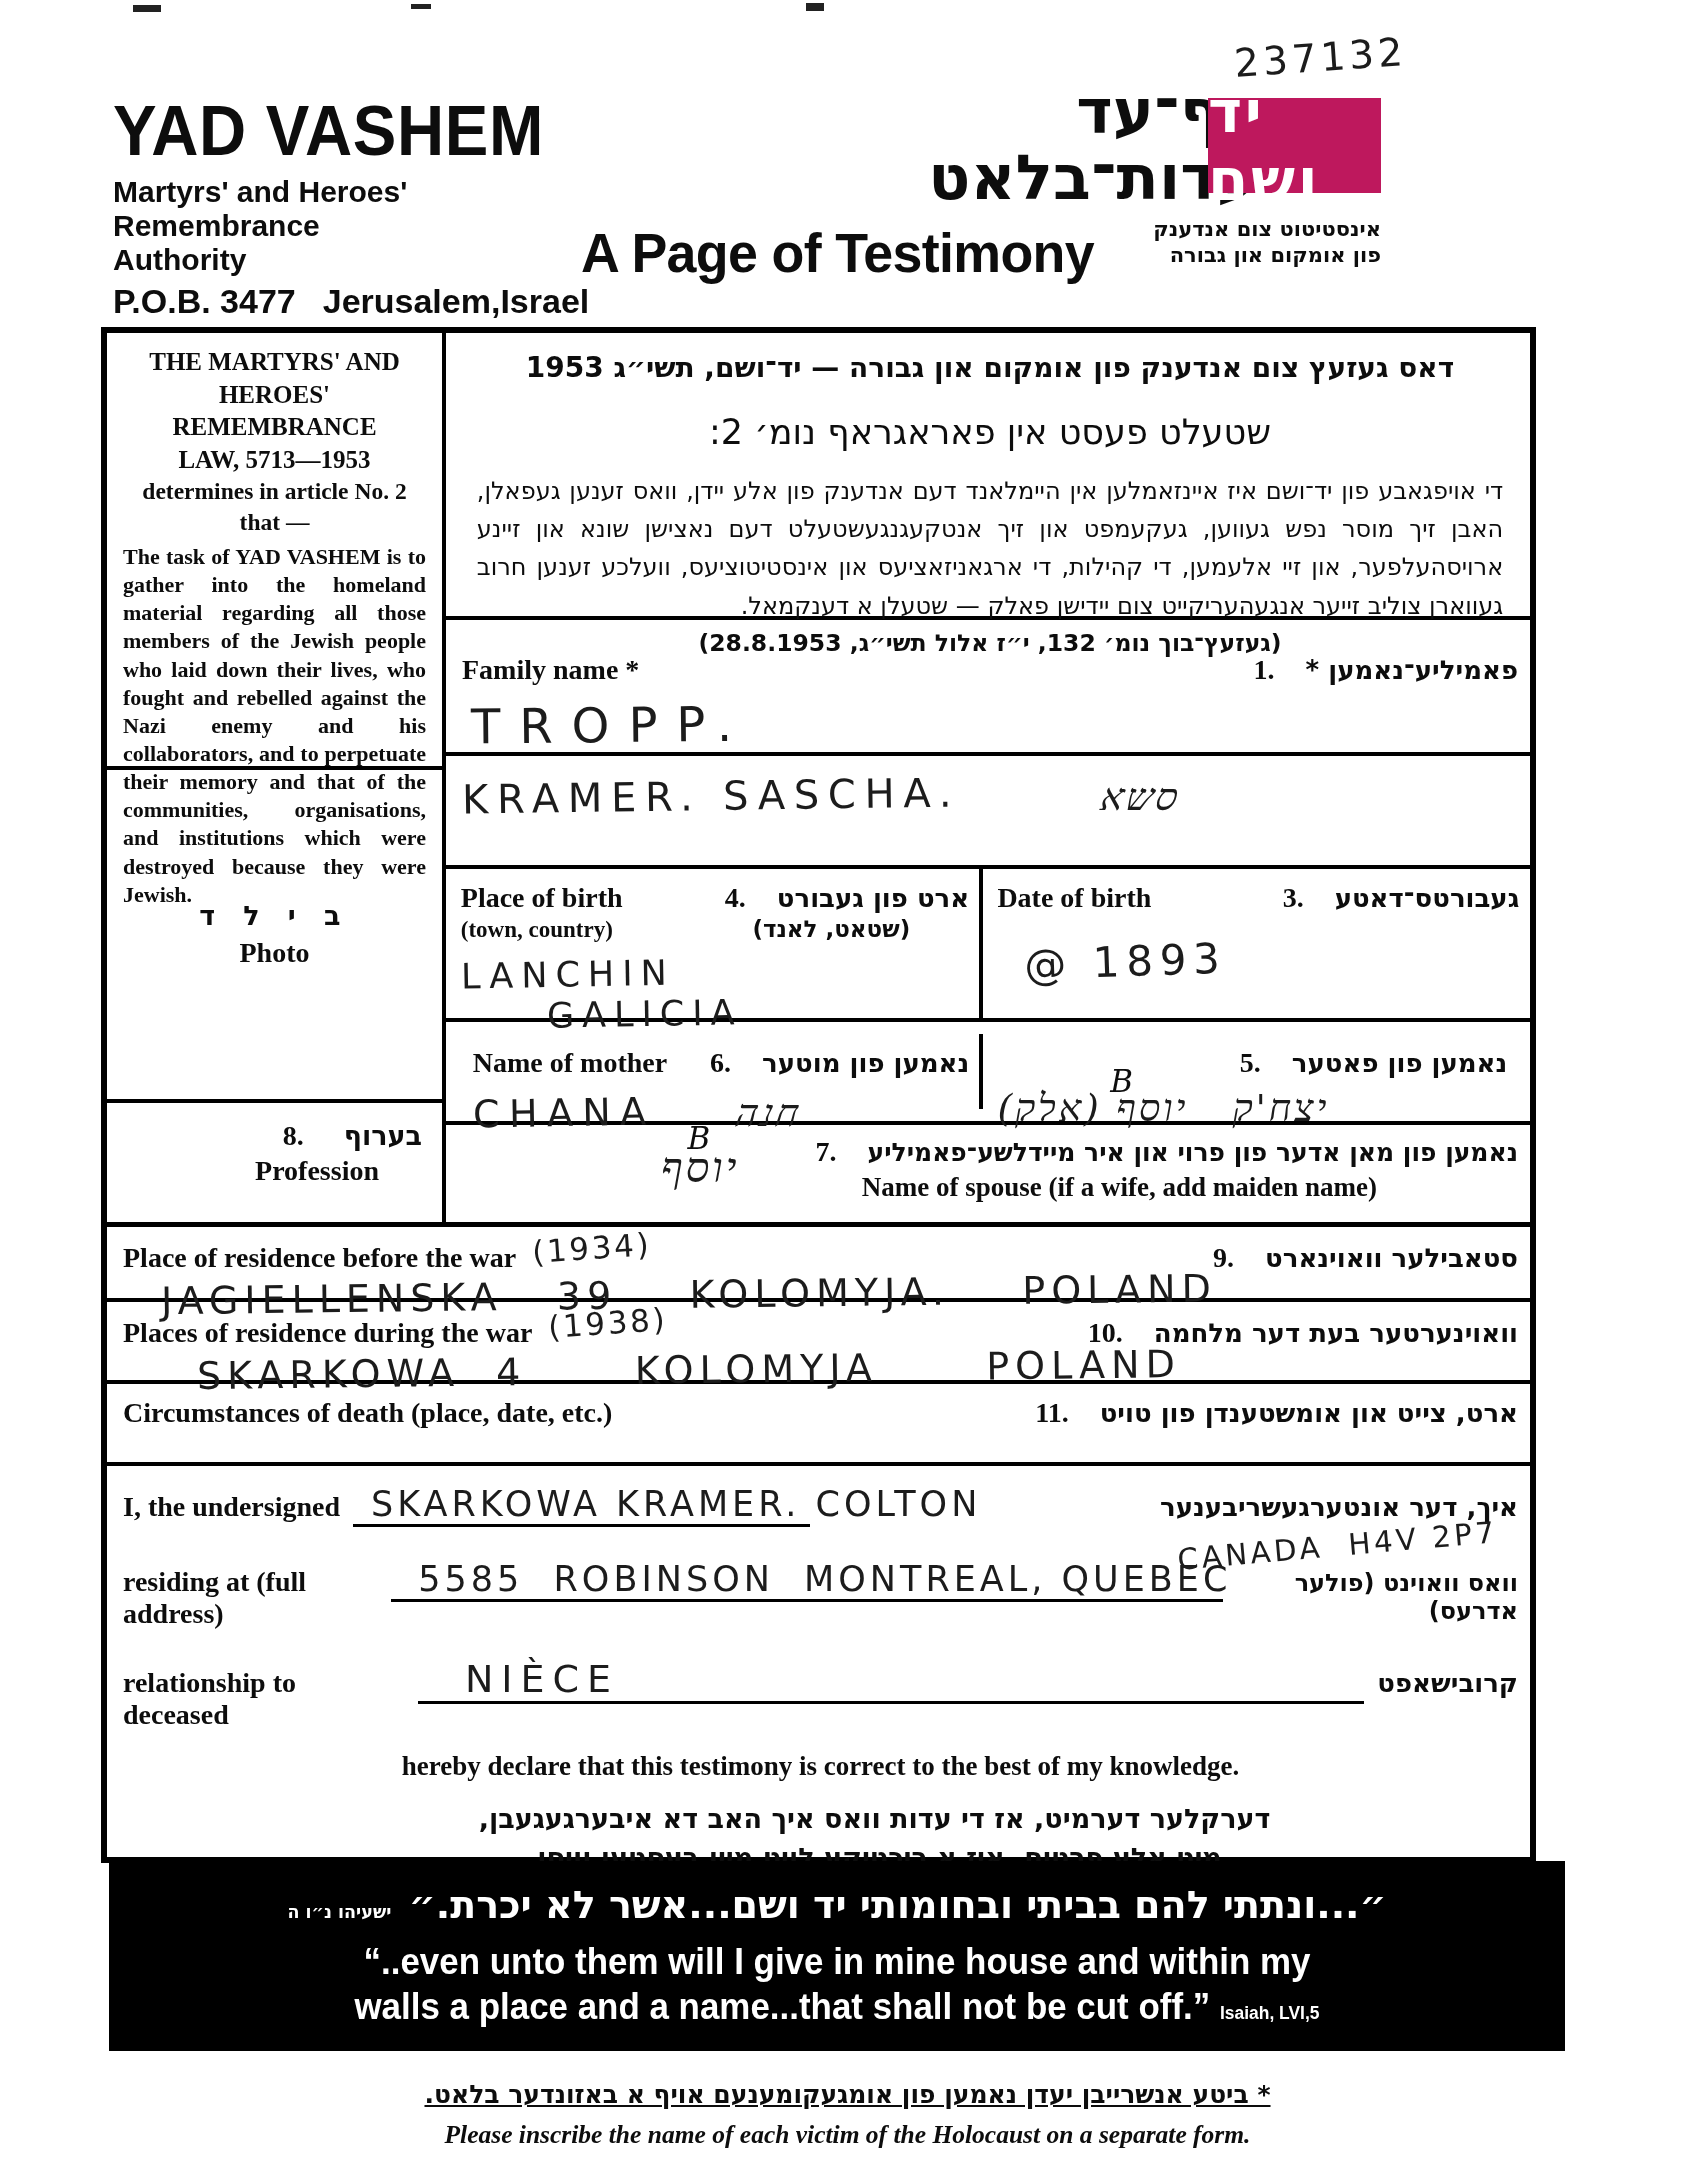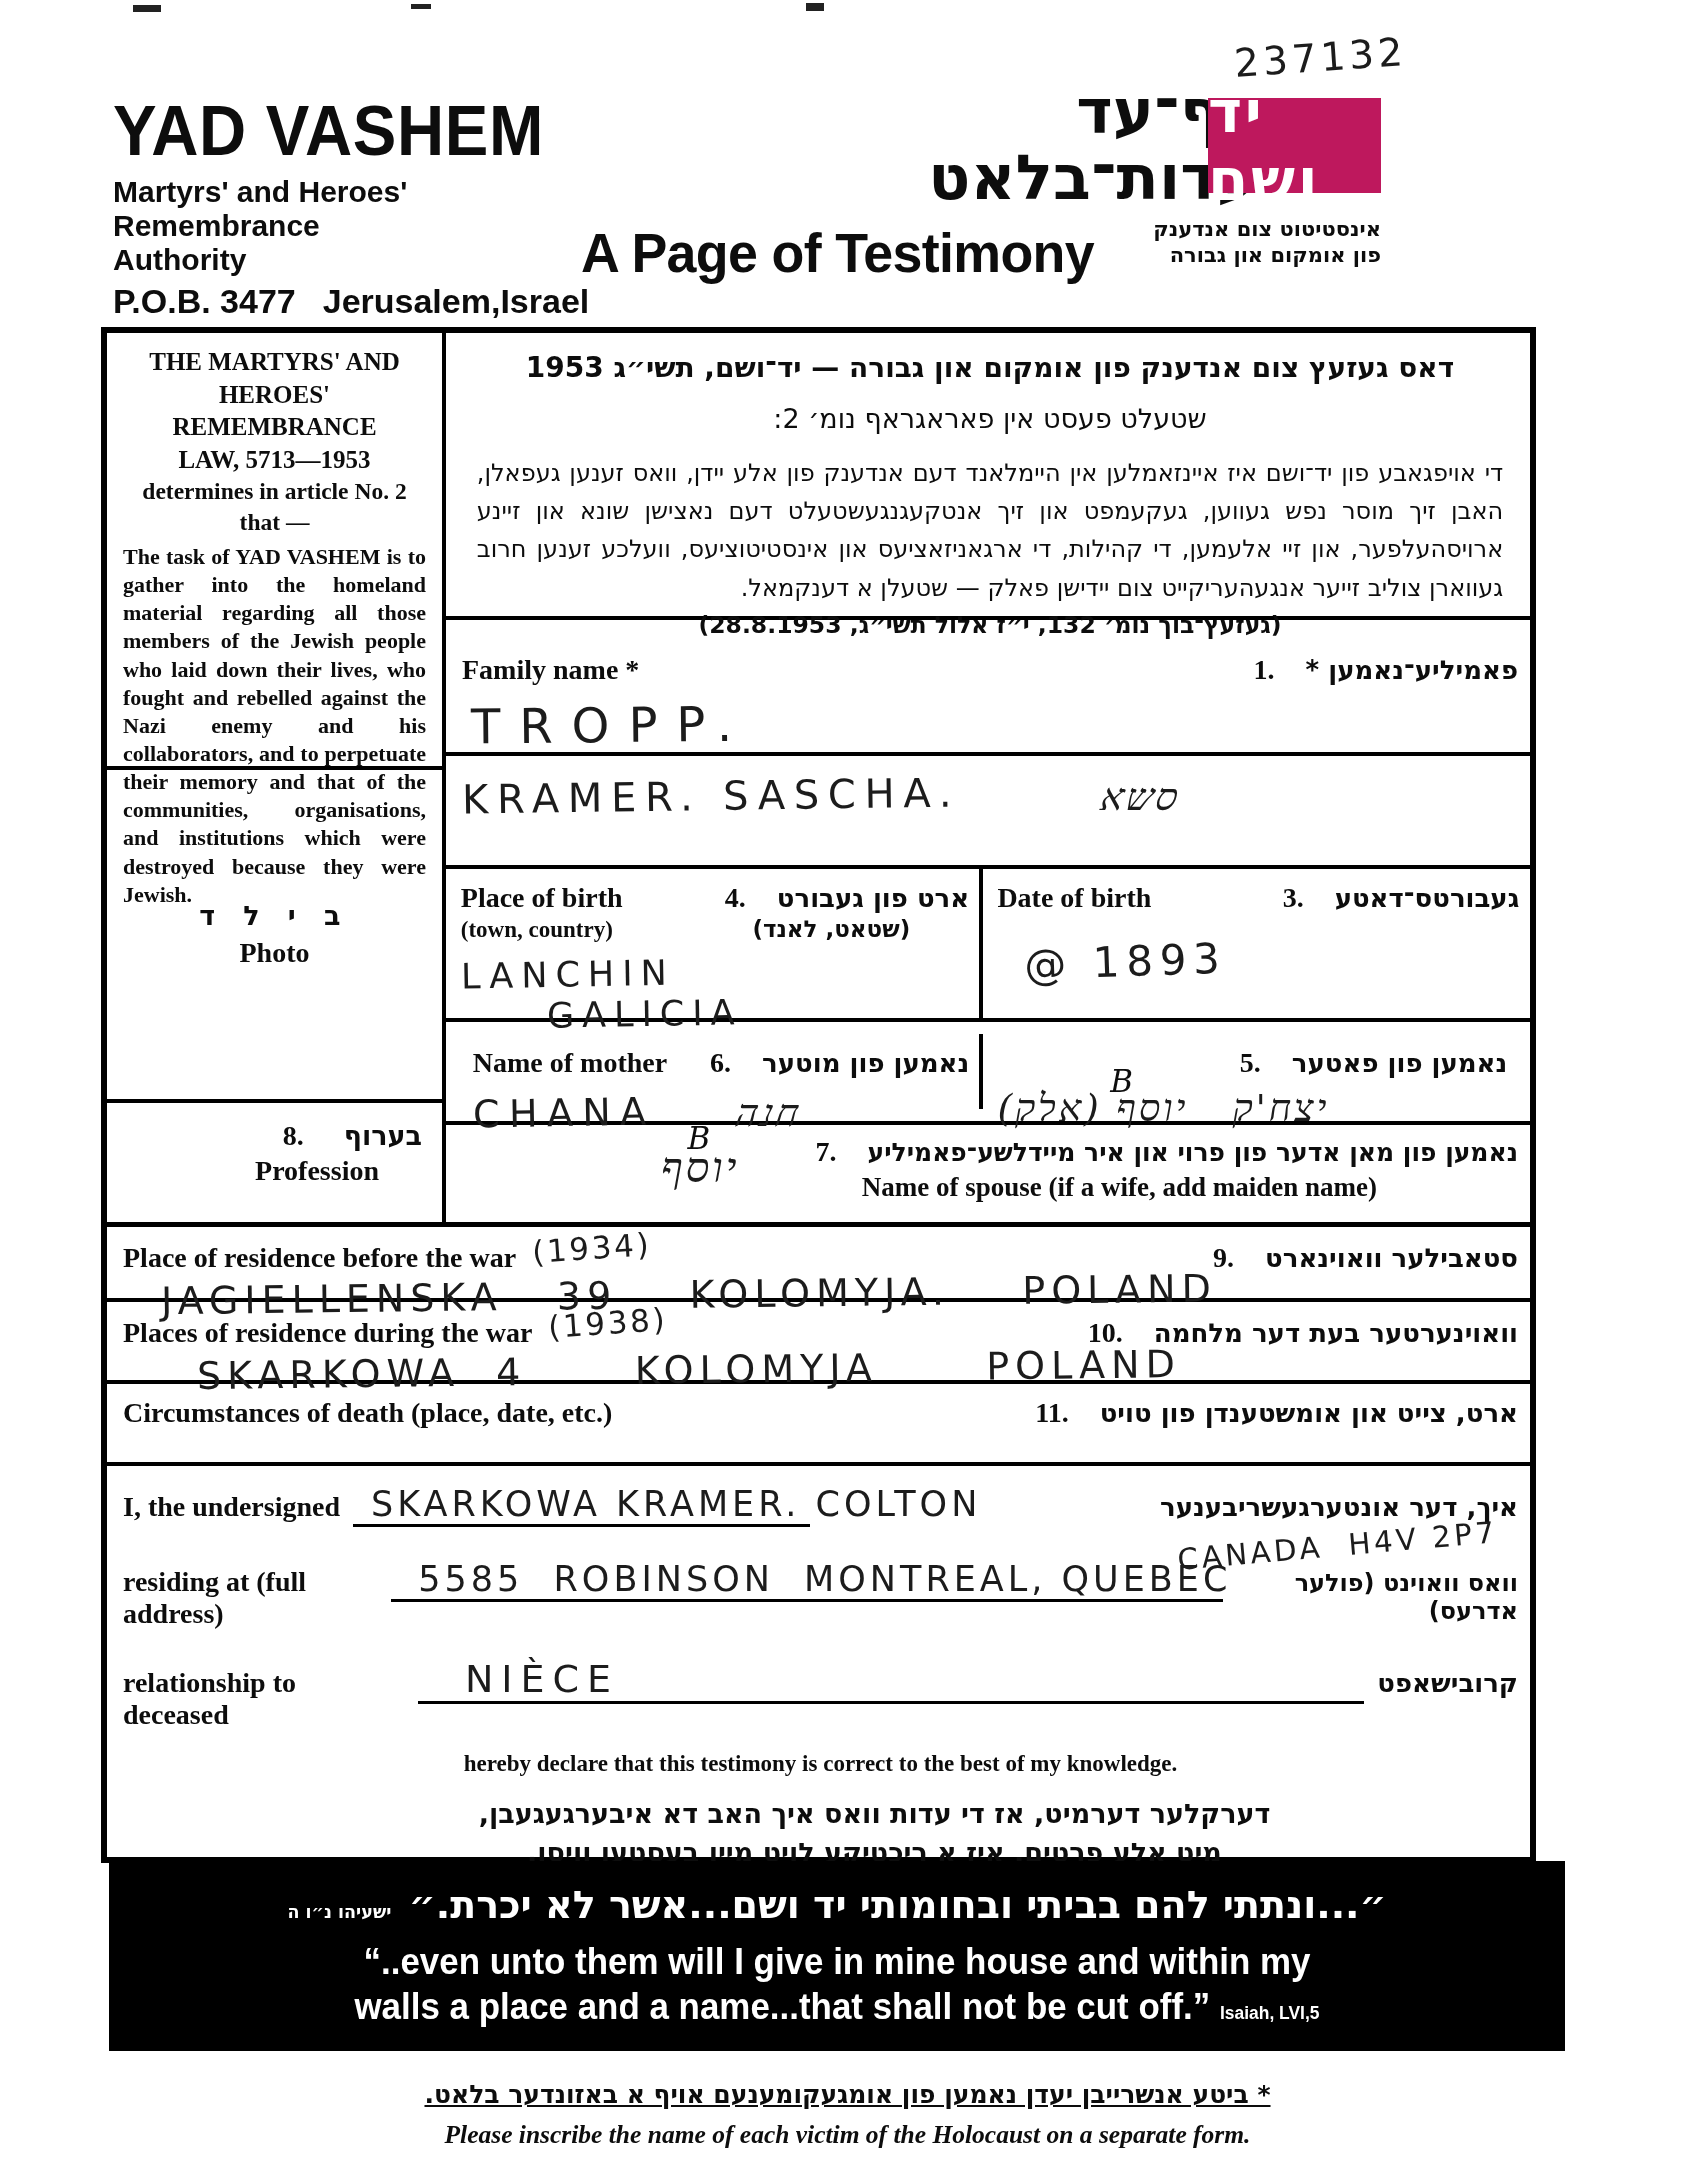--- a/index.html
+++ b/index.html
@@ -45,21 +45,21 @@
   .row{border-bottom:4.7px solid #000;position:relative;padding:0 12px 0 16px;box-sizing:border-box;}
   .row:last-child{border-bottom:none;}
   .labelline{display:flex;justify-content:space-between;align-items:baseline;}
   .en{font-size:28px;font-weight:bold;}
   .he{direction:rtl;font-family:"DejaVu Sans",sans-serif;font-weight:bold;font-size:26px;display:flex;gap:31px;align-items:baseline;}
   .henum{font-family:"Liberation Serif",serif;font-weight:bold;font-size:28px;}
   .sub{font-weight:bold;font-size:23px;}
 
   .statute{height:287px;padding-top:17.5px;}
   .st1{direction:rtl;text-align:center;font-family:"DejaVu Sans",sans-serif;font-weight:bold;font-size:28px;}
-  .st2{direction:rtl;text-align:center;font-family:"DejaVu Sans",sans-serif;font-size:27px;margin-top:19px;}
+  .st2{direction:rtl;text-align:center;font-family:"DejaVu Sans",sans-serif;font-size:35px;margin-top:28px;}
   .stb{direction:rtl;text-align:justify;font-family:"DejaVu Sans",sans-serif;font-size:24px;line-height:1.6;margin-top:20px;padding:0 14.8px;}
   .stc{direction:rtl;text-align:center;font-family:"DejaVu Sans",sans-serif;font-weight:bold;font-size:23.5px;margin-top:4px;}
 
   .f1{height:136px;padding-top:34px;}
   .f2{height:113px;padding-top:12px;}
   .f34{height:153px;display:flex;padding:0;}
   .f56{height:103px;display:flex;padding:12px;}
   .f7{height:97px;padding-top:10.7px;}
   .halfL{width:49.5%;border-right:4px solid #000;padding:13.4px 9.4px 0 14.8px;box-sizing:border-box;position:relative;}
   .halfR{flex:1;padding:13.4px 10.7px 0 14.8px;box-sizing:border-box;position:relative;}
@@ -85,21 +85,21 @@
   .hw-pre{font-size:31px;letter-spacing:2.7px;position:relative;top:-8px;transform:rotate(-4deg);}
   .hw-res{font-size:38px;letter-spacing:6px;margin:-2.7px 0 0 38px;transform:rotate(-.7deg);}
   .grow{flex:1;}
 
   .decl{height:373px;padding:0 12px 0 16px;position:relative;border-bottom:none;}
   .dline{display:flex;align-items:baseline;gap:13.4px;position:relative;}
   .uline{border-bottom:3.4px solid #000;display:inline-block;}
   .d1{margin-top:17.5px;}
   .d2{margin-top:32px;}
   .d3{margin-top:27px;}
-  .d4{margin-top:20px;text-align:center;font-weight:bold;font-size:23px;}
+  .d4{margin-top:20px;text-align:center;font-weight:bold;font-size:27px;}
   .dyi{margin-top:17.5px;direction:rtl;text-align:center;font-family:"DejaVu Sans",sans-serif;font-weight:bold;font-size:27px;line-height:1.45;padding-right:114px;padding-left:222px;}
   .d5{margin-top:23px;}
   .hw-decl{font-size:35px;letter-spacing:4px;transform:rotate(-.7deg);}
   .hw-canada{position:absolute;right:20px;top:-29.5px;font-size:29.5px;letter-spacing:3.4px;transform:rotate(-5deg);}
   .hw-date2{font-size:38px;letter-spacing:4.7px;transform:rotate(-6deg);}
   .hw-yv{position:absolute;left:195px;bottom:-38px;font-size:29.5px;letter-spacing:1.3px;}
   .sig{font-size:44px;letter-spacing:2px;transform:rotate(-2deg) skewX(-12deg);}
   .mla{margin-left:auto;}
 
   

